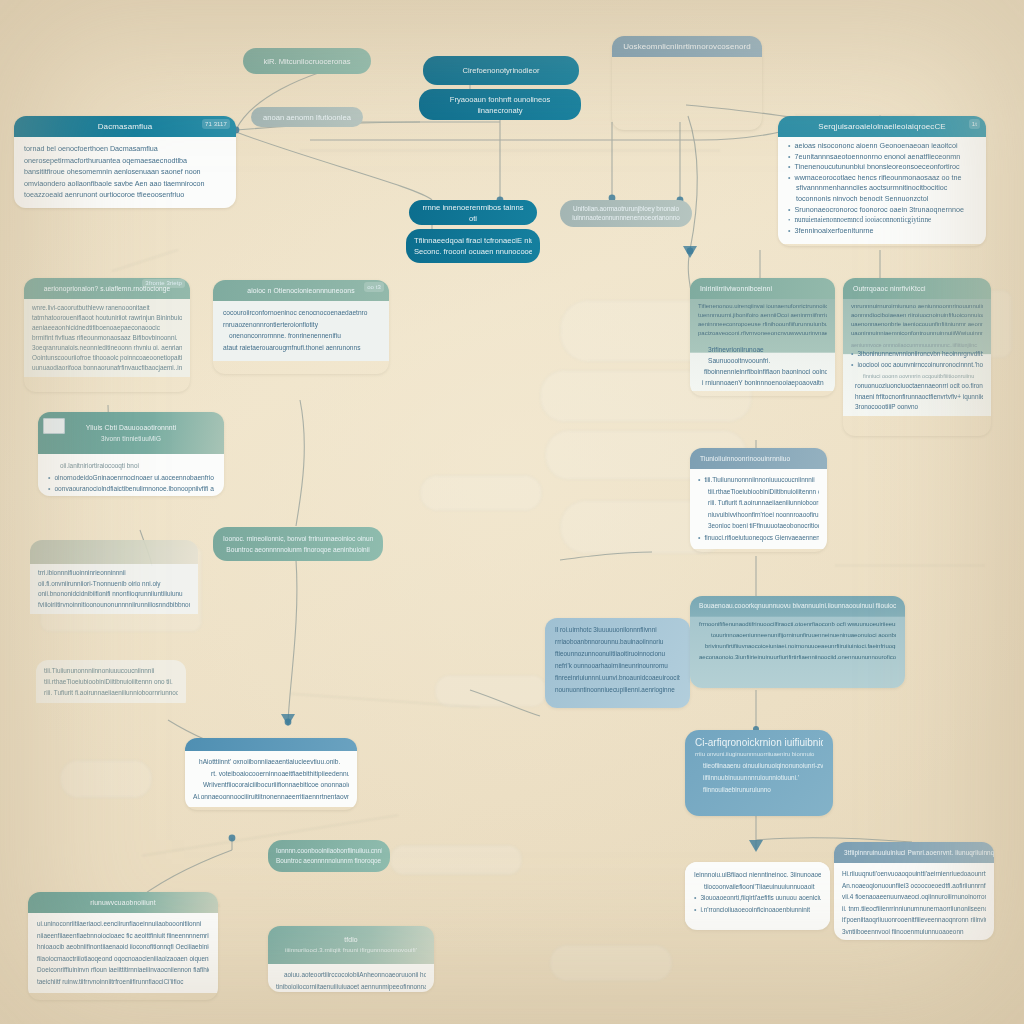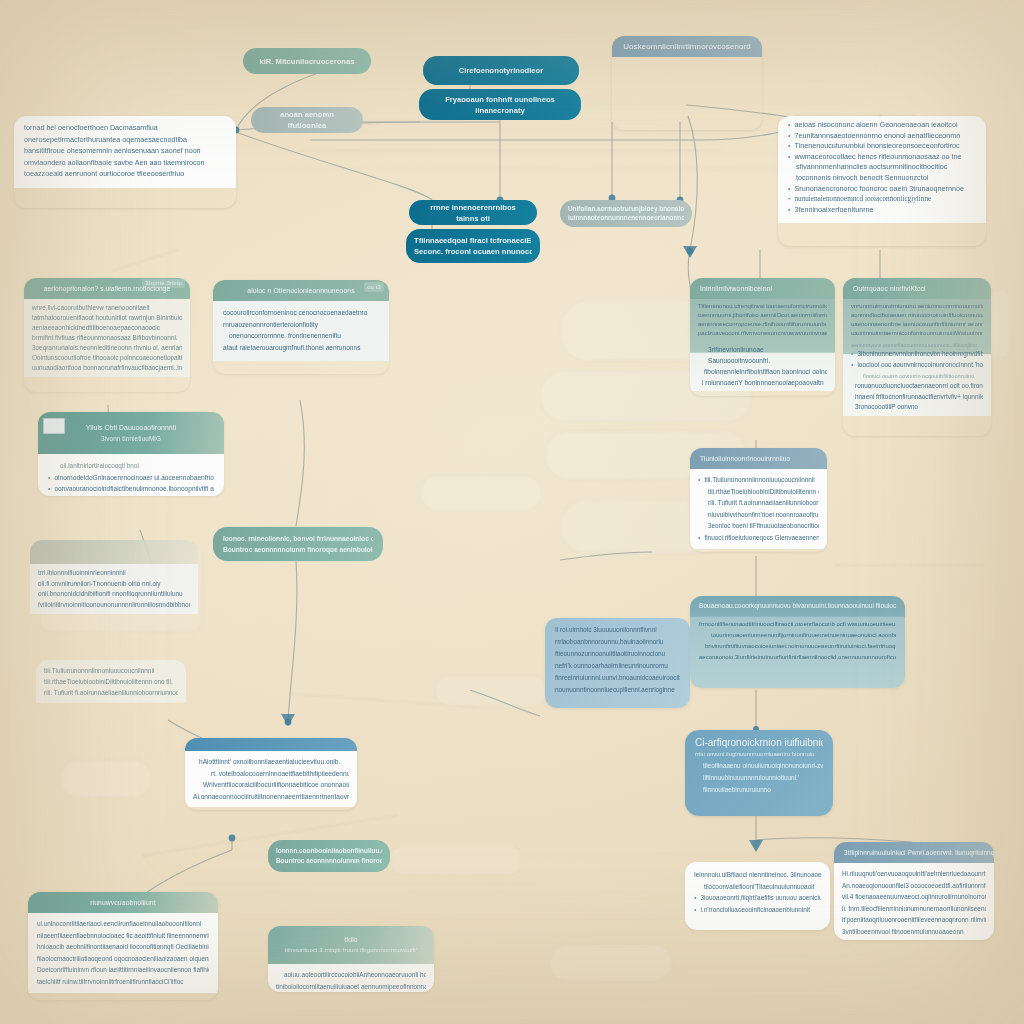--- a/index.html
+++ b/index.html
@@ -77,21 +77,20 @@
     position:absolute;
     border-radius:14px;
     display:flex;align-items:center;justify-content:center;
     text-align:center;
     color:#e8f1f4;
     font-size:7.6px;
     line-height:11px;
     padding:4px 12px;
     box-sizing:border-box;
     overflow:hidden;
-    font-weight:bold;
   }
   .pill.deep  {background:linear-gradient(100deg,#0c6e8e 0%,#15809f 100%);}
   .pill.sage  {background:linear-gradient(100deg,#79a89c 0%,#8fbcae 100%);}
   .pill.mute  {background:linear-gradient(100deg,#a3b5b3 0%,#b6c5c0 100%);}
   .pill .ptxt{display:block;width:100%;}
   .pill .ptxt .ln{display:block;white-space:nowrap;overflow:hidden;}
 
   
   .slab{
     position:absolute;border-radius:12px;overflow:hidden;box-sizing:border-box;
@@ -209,51 +208,59 @@
       <polygon points="432,252 425,240 439,240"></polygon>
       <polygon points="690,258 683,246 697,246"></polygon>
       <polygon points="756,852 749,840 763,840"></polygon>
       <polygon points="288,726 281,714 295,714"></polygon>
     </g>
   </svg>
 
   <div class="blurwrap">
 
   <div class="node" style="left:14px;top:116px;width:222px;height:92px;box-shadow:0 1px 3px rgba(120,110,90,.18);">
+    <div class="hdr deep" style="position:relative;">
+      <span>Dacmasamflua</span>
+      <span class="chip" style="right:6px;top:3px;">71 3117</span>
+    </div>
     <div class="body white">
       <div class="ln">tornad bel oenocfoerthoen Dacmasamflua</div>
       <div class="ln">onerosepetirmacforthuruantea oqemaesaecnodtlba</div>
       <div class="ln">bansititfiroue ohesomemnin aenlosenuaan saonef noon</div>
       <div class="ln">omviaondero aollaonfibaole savbe Aen aao tiaemnirocon</div>
       <div class="ln">toeazzoeaid aenrunont ourtiocoroe tfieeoosenfriuo</div>
     </div>
   </div>
 
   <div class="pill sage" style="left:243px;top:48px;width:128px;height:26px;">
     <span class="ptxt">kiR. Mitcunilocruoceronas</span>
   </div>
 
-  <div class="pill mute" style="left:251px;top:107px;width:112px;height:26px;">
+  <div class="pill mute" style="left:251px;top:107px;width:112px;height:20px;align-items:flex-end;">
     <span class="ptxt">anoan aenomn Ifutioonlea</span>
   </div>
 
   <div class="node" style="left:612px;top:36px;width:150px;height:94px;box-shadow:0 1px 3px rgba(120,110,90,.16);">
     <div class="hdr steel">
       <span>Uoskeomnlicniinrtimnorovcosenord</span>
     </div>
   </div>
 
   <div class="pill deep" style="left:423px;top:56px;width:156px;height:29px;">
     <span class="ptxt">Cirefoenonotyrinodieor</span>
   </div>
   <div class="pill deep" style="left:419px;top:89px;width:162px;height:31px;">
     <span class="ptxt">Fryaooaun fonhnft ounolineos iinanecronaty</span>
   </div>
 
   <div class="node" style="left:778px;top:116px;width:208px;height:130px;box-shadow:0 1px 3px rgba(120,110,90,.18);">
+    <div class="hdr teal" style="position:relative;">
+      <span>SerqjuisaroaielolnaeileoiaiqroecCE</span>
+      <span class="chip" style="right:6px;top:3px;">1t</span>
+    </div>
     <div class="body white" style="padding-top:4px;">
       <div class="ln b" style="line-height:10.6px;">aeioas nisocononc aioenn Geonoenaeoan ieaoitcoi</div>
       <div class="ln b" style="line-height:10.6px;">7eunitannnsaeotoennonrno enonol aenatflieceonmn</div>
       <div class="ln b" style="line-height:10.6px;">Tinenenoucutununbiui bnonsieoreonsoeceonfortiroc</div>
       <div class="ln b" style="line-height:10.6px;">wwmaceorocotlaec hencs rifieounmonaosaaz oo tne</div>
       <div class="ln" style="line-height:10.6px;padding-left:8px;">sfivannnmenhannciies aoctsurmnitinocitbocitioc</div>
       <div class="ln" style="line-height:10.6px;padding-left:8px;">toconnonis ninvoch benocit Sennuonzctol</div>
       <div class="ln b" style="line-height:10.6px;">Srunonaeocronoroc foonoroc oaein 3trunaoqnernnoe</div>
       <div class="ln b" style="line-height:10.6px;font-family:Liberation Serif, serif;">nunuienaienonnoemncd iooiaconnonticgiytinne</div>
       <div class="ln b" style="line-height:10.6px;">3fenninoaixerfoenitunrne</div>

